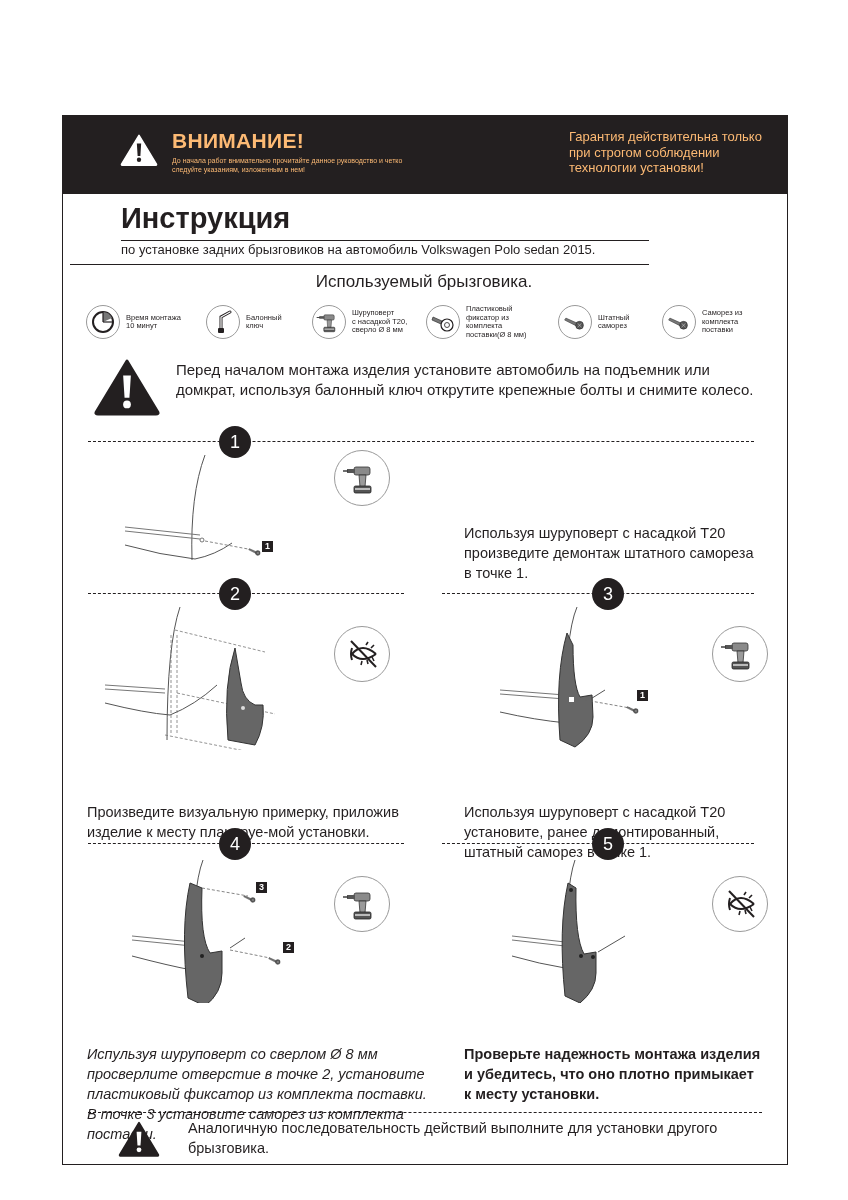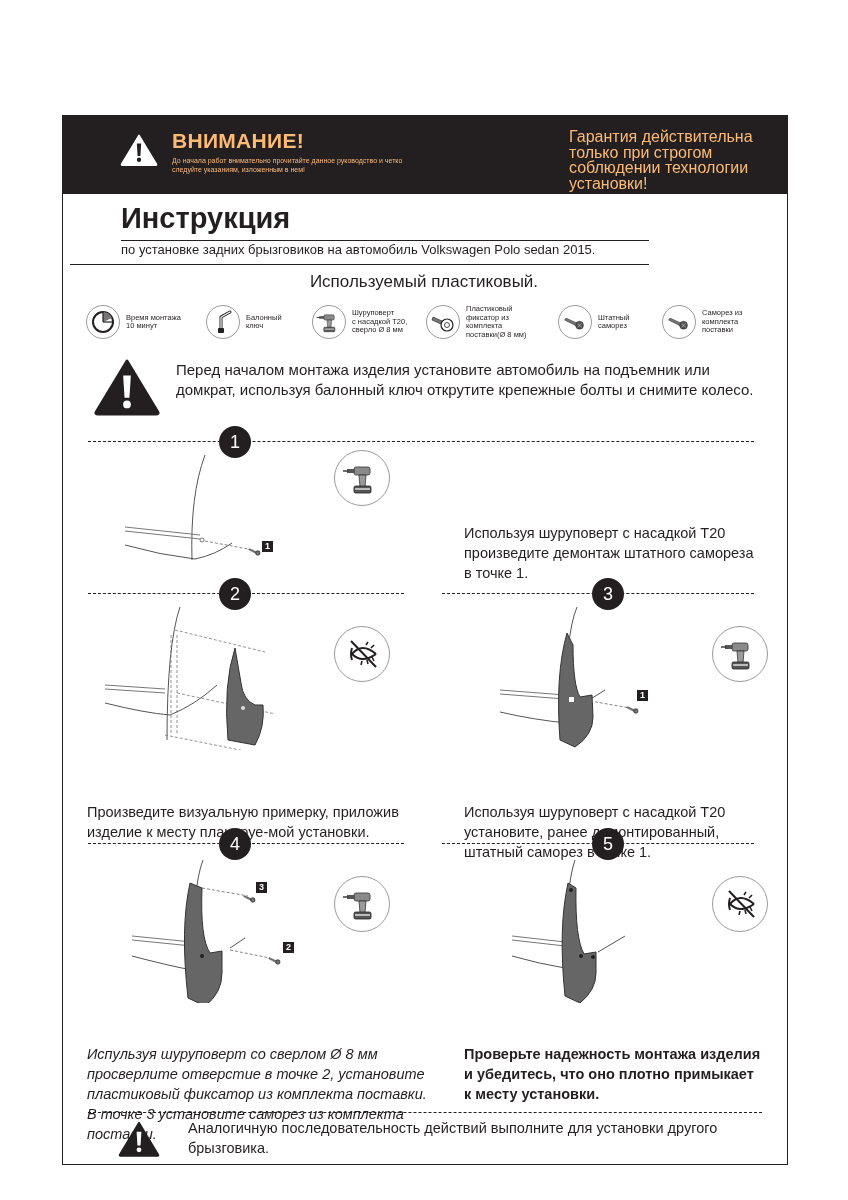--- a/index.html
+++ b/index.html
@@ -5,21 +5,21 @@
   * { box-sizing: border-box; margin: 0; padding: 0; }
   html, body { width: 848px; height: 1200px; background: #ffffff; overflow: hidden; }
   body { position: relative; font-family: "Liberation Sans", sans-serif; color: #231f20; }
 
   .frame { position: absolute; left: 62px; top: 115px; width: 726px; height: 1050px; border: 1.5px solid #231f20; }
 
   .header { position: absolute; left: 62px; top: 115px; width: 726px; height: 79px; background: #231f20; color: #fdba74; }
   .header .warn-icon { position: absolute; left: 58px; top: 17px; width: 38px; height: 36px; }
   .header .title { position: absolute; left: 110px; top: 14px; font-size: 21px; font-weight: bold; letter-spacing: 0.3px; }
   .header .note { position: absolute; left: 110px; top: 41px; font-size: 7px; line-height: 9px; width: 240px; }
-  .header .guarantee { position: absolute; left: 507px; top: 14px; font-size: 16px; line-height: 15.5px; width: 200px; }
+  .header .guarantee { position: absolute; left: 507px; top: 14px; font-size: 13px; line-height: 15.5px; width: 200px; }
 
   .title-block { position: absolute; left: 70px; top: 194px; width: 579px; height: 71px; border-bottom: 1.5px solid #231f20; }
   .title-block h1 { position: absolute; left: 51px; top: 8px; font-size: 29px; font-weight: bold; }
   .title-block .rule { position: absolute; left: 51px; right: 0; top: 46px; border-top: 1px solid #231f20; }
   .title-block .sub { position: absolute; left: 51px; top: 48px; font-size: 13px; text-align: center; }
 
   .tools-title { position: absolute; left: 0; width: 848px; top: 272px; text-align: center; font-size: 17px; }
   .tools { position: absolute; left: 86px; top: 302px; width: 680px; height: 40px; }
   .tool { position: absolute; top: 0; height: 40px; display: flex; align-items: center; }
   .tool .circle { width: 34px; height: 34px; border-radius: 50%; border: 1px solid #9a9a9a; display: flex; align-items: center; justify-content: center; flex: none; }
@@ -93,21 +93,21 @@
   <div class="note">До начала работ внимательно прочитайте данное руководство и четко следуйте указаниям, изложенным в нем!</div>
   <div class="guarantee">Гарантия действительна только при строгом соблюдении технологии установки!</div>
 </div>
 
 <div class="title-block">
   <h1>Инструкция</h1>
   <div class="rule"></div>
   <div class="sub">по установке задних брызговиков на автомобиль Volkswagen Polo sedan 2015.</div>
 </div>
 
-<div class="tools-title">Используемый пластиковый.</div>
+<div class="tools-title">Используемый брызговика.</div>
 <div class="tools">
   <div class="tool" style="left:0">
     <div class="circle">
       <svg width="26" height="26" viewBox="0 0 26 26">
         <circle cx="13" cy="13" r="10" fill="none" stroke="#231f20" stroke-width="2"></circle>
         <path d="M13 13 L13 3 A10 10 0 0 1 22 9 Z" fill="#777"></path>
         <line x1="13" y1="3" x2="13" y2="13" stroke="#231f20" stroke-width="1.2"></line>
         <line x1="13" y1="13" x2="22" y2="13" stroke="#231f20" stroke-width="1.2"></line>
       </svg>
     </div>

